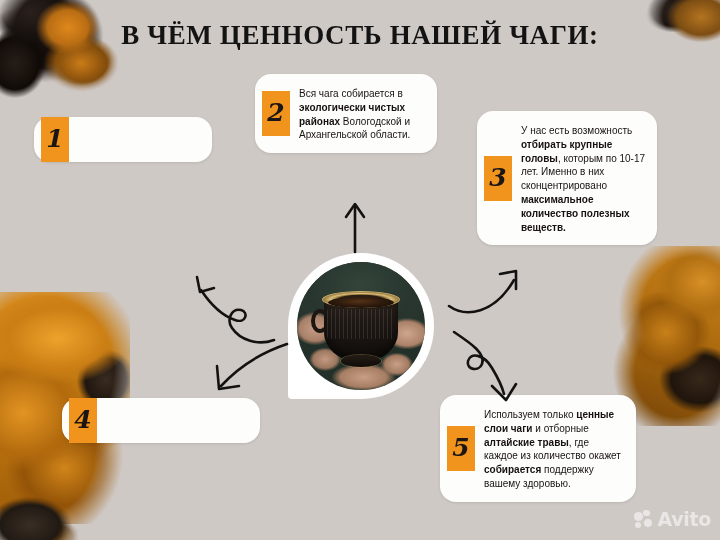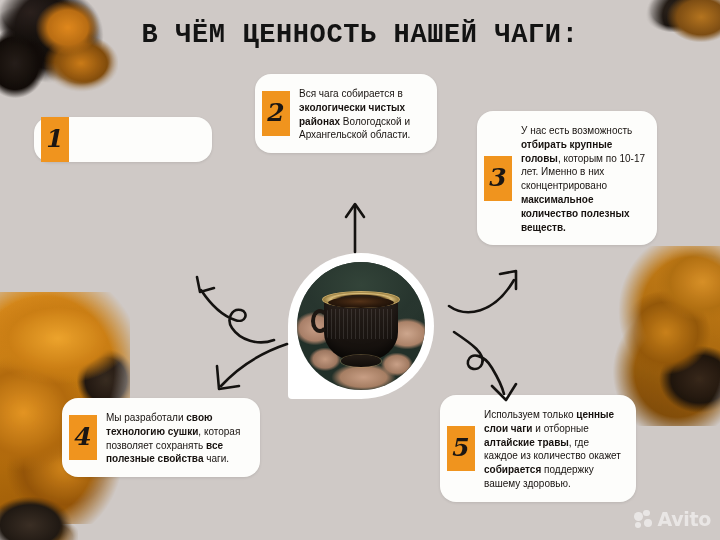--- a/index.html
+++ b/index.html
@@ -115,21 +115,21 @@
     position: absolute;
     left: 0;
     right: 0;
     top: 20px;
     text-align: center;
     font-size: 27px;
     font-weight: 700;
     letter-spacing: 0.6px;
     color: #131313;
     text-transform: uppercase;
-    font-family: Liberation Mono, monospace;
+    font-family: Liberation Serif, serif;
   }
 
   
   .card {
     position: absolute;
     background: #fdfdfb;
     border-radius: 16px;
     display: flex;
     align-items: center;
     box-shadow: 0 1px 3px rgba(0,0,0,0.10);
@@ -363,21 +363,20 @@
     <div class="card-text"><span>Вся чага собирается в </span><b>экологически чистых районах</b><span> Вологодской и Архангельской области.</span></div>
   </div>
 
   <div class="card card-3">
     <div class="badge">3</div>
     <div class="card-text"><span>У нас есть возможность </span><b>отбирать крупные головы</b><span>, которым по 10-17 лет. Именно в них сконцентрировано </span><b>максимальное количество полезных веществ.</b></div>
   </div>
 
   <div class="card card-4">
     <div class="badge">4</div>
-    <div class="card-text"><span>Мы разработали </span><b>свою технологию сушки</b><span>, которая позволяет сохранять </span><b>все полезные свойства</b><span> чаги.</span></div>
   </div>
 
   <div class="card card-5">
     <div class="badge">5</div>
     <div class="card-text"><span>Используем только </span><b>ценные слои чаги</b><span> и отборные </span><b>алтайские травы</b><span>, где каждое из количество окажет </span><b>собирается</b><span> поддержку вашему здоровью.</span></div>
   </div>
 
   <div class="center-photo-wrap">
     <div class="leaf-frame"></div>
     <div class="photo" title="Руки держат тёмную узорчатую чашку с чаем из чаги">

